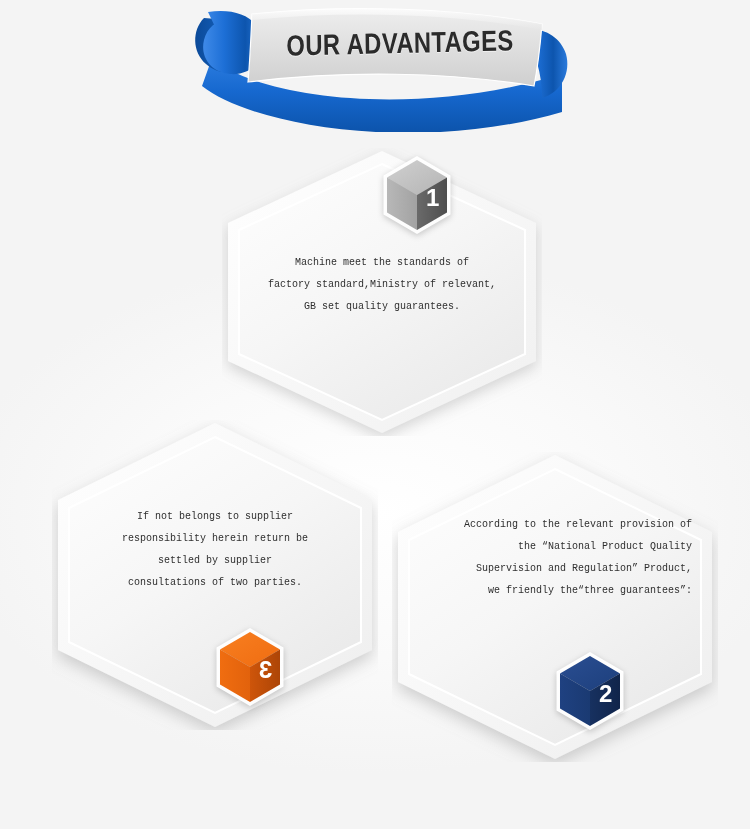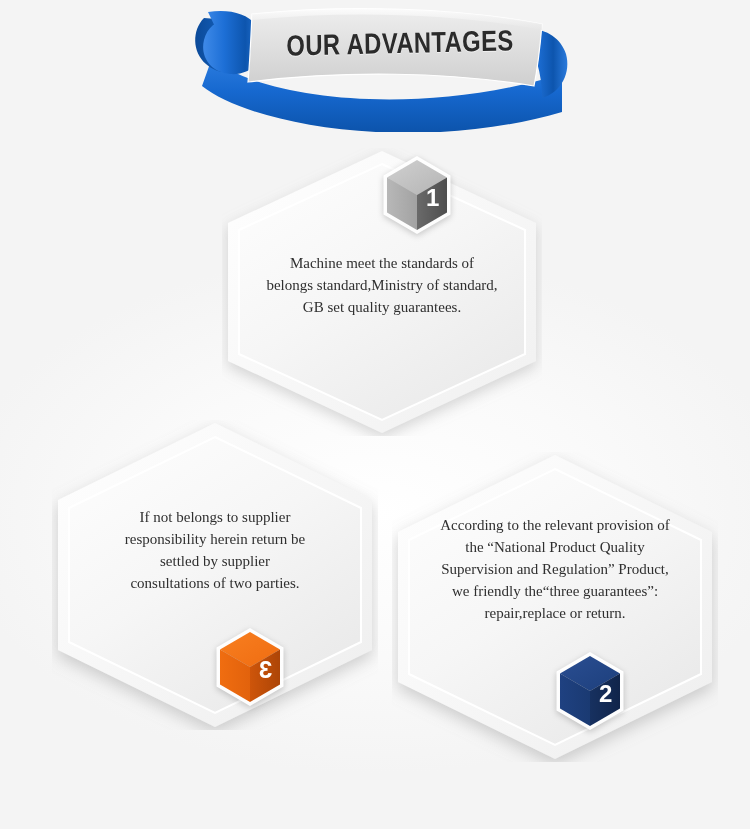--- a/index.html
+++ b/index.html
@@ -41,39 +41,39 @@
     position:absolute;
   }
   .hex svg{position:absolute;left:0;top:0;}
   .hex-content{
     position:absolute;left:0;top:0;right:0;bottom:0;
     display:flex;flex-direction:column;align-items:center;
   }
   .hex-text{
     position:absolute;left:8%;right:8%;
     text-align:center;
-    font-size:15px;
+    font-size:10px;
     line-height:22px;
     color:#2f2f2f;
-    font-family:Liberation Serif, serif;
+    font-family:Liberation Mono, monospace;
   }
 
   
   #hex1{left:222px;top:148px;width:320px;height:288px;}
   #hex1 .hex-text{top:104px;}
   #hex1 .cube-slot{position:absolute;left:50%;top:8px;transform:translateX(-50%);}
 
   
   #hex3{left:52px;top:420px;width:326px;height:310px;}
   #hex3 .hex-text{top:86px;}
   #hex3 .cube-slot{position:absolute;left:50%;top:208px;transform:translateX(-50%);}
 
   
   #hex2{left:392px;top:452px;width:326px;height:310px;}
-  #hex2 .hex-text{top:62px;}
+  #hex2 .hex-text{top:62px;text-align:right;}
   #hex2 .cube-slot{position:absolute;left:50%;top:200px;transform:translateX(-50%);}
 
   
   .cube{position:relative;}
   .cube svg{display:block;filter:drop-shadow(0 2px 3px rgba(0,0,0,.20));}
   .cube-num{
     position:absolute;
     left:0;top:0;width:100%;height:100%;
     pointer-events:none;
   }
@@ -175,21 +175,21 @@
             <path d="M5,21.5 L35,39 L35,74 L5,56.5 Z" fill="url(#g1left)"></path>
             <path d="M65,21.5 L65,56.5 L35,74 L35,39 Z" fill="url(#g1right)"></path>
           </svg>
           <div class="cube-num">
             <span style="left:44px;top:30px;font-size:24px;">1</span>
           </div>
         </div>
       </div>
       <div class="hex-text">
         <div>Machine meet the standards of</div>
-        <div>belongs standard,Ministry of standard,</div>
+        <div>factory standard,Ministry of relevant,</div>
         <div>GB set quality guarantees.</div>
       </div>
     </div>
   </div>
 
   <div class="hex" id="hex3">
     <svg width="326" height="310" viewBox="0 0 326 310">
       <defs>
         <linearGradient id="hexFill3" x1="0.15" y1="0" x2="0.85" y2="1">
           <stop offset="0%" stop-color="#fdfdfd"></stop>
@@ -262,21 +262,20 @@
       </defs>
       <path d="M163,3 L320,80 L320,230 L163,307 L6,230 L6,80 Z" fill="url(#hexRing2)" filter="url(#hexShadow2)"></path>
       <path d="M163,17 L309,88 L309,222 L163,293 L17,222 L17,88 Z" fill="url(#hexFill2)" stroke="#ffffff" stroke-width="2"></path>
     </svg>
     <div class="hex-content">
       <div class="hex-text">
         <div>According to the relevant provision of</div>
         <div>the “National Product Quality</div>
         <div>Supervision and Regulation” Product,</div>
         <div>we friendly the“three guarantees”:</div>
-        <div>repair,replace or return.</div>
       </div>
       <div class="cube-slot">
         <div class="cube">
           <svg width="70" height="78" viewBox="0 0 70 78">
             <defs>
               <linearGradient id="g2top" x1="0" y1="0" x2="1" y2="1">
                 <stop offset="0%" stop-color="#2a4e92"></stop>
                   <stop offset="100%" stop-color="#1d3f7c"></stop>
               </linearGradient>
               <linearGradient id="g2left" x1="0" y1="0" x2="1" y2="0">

